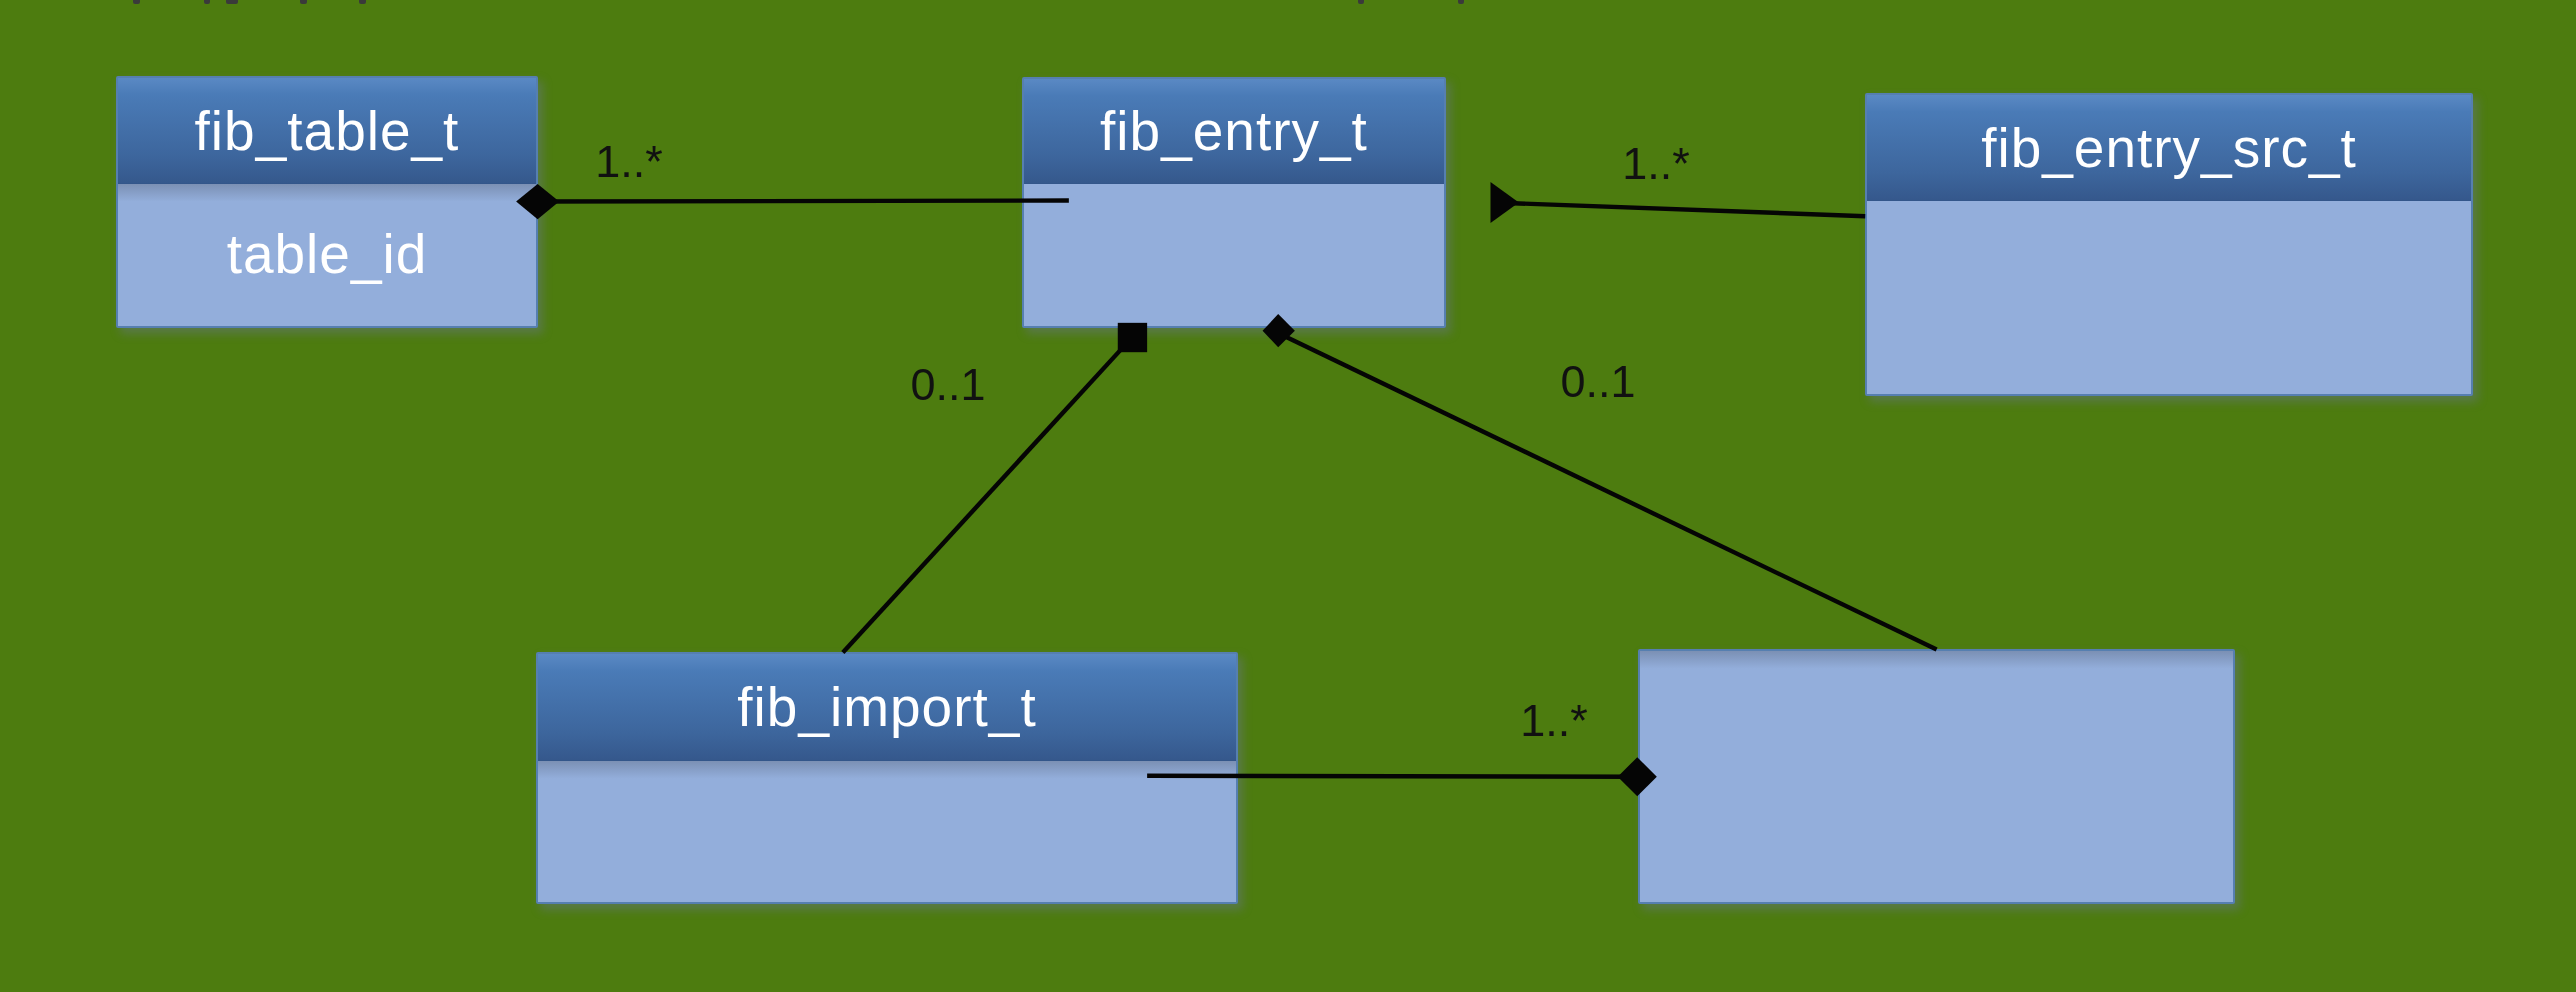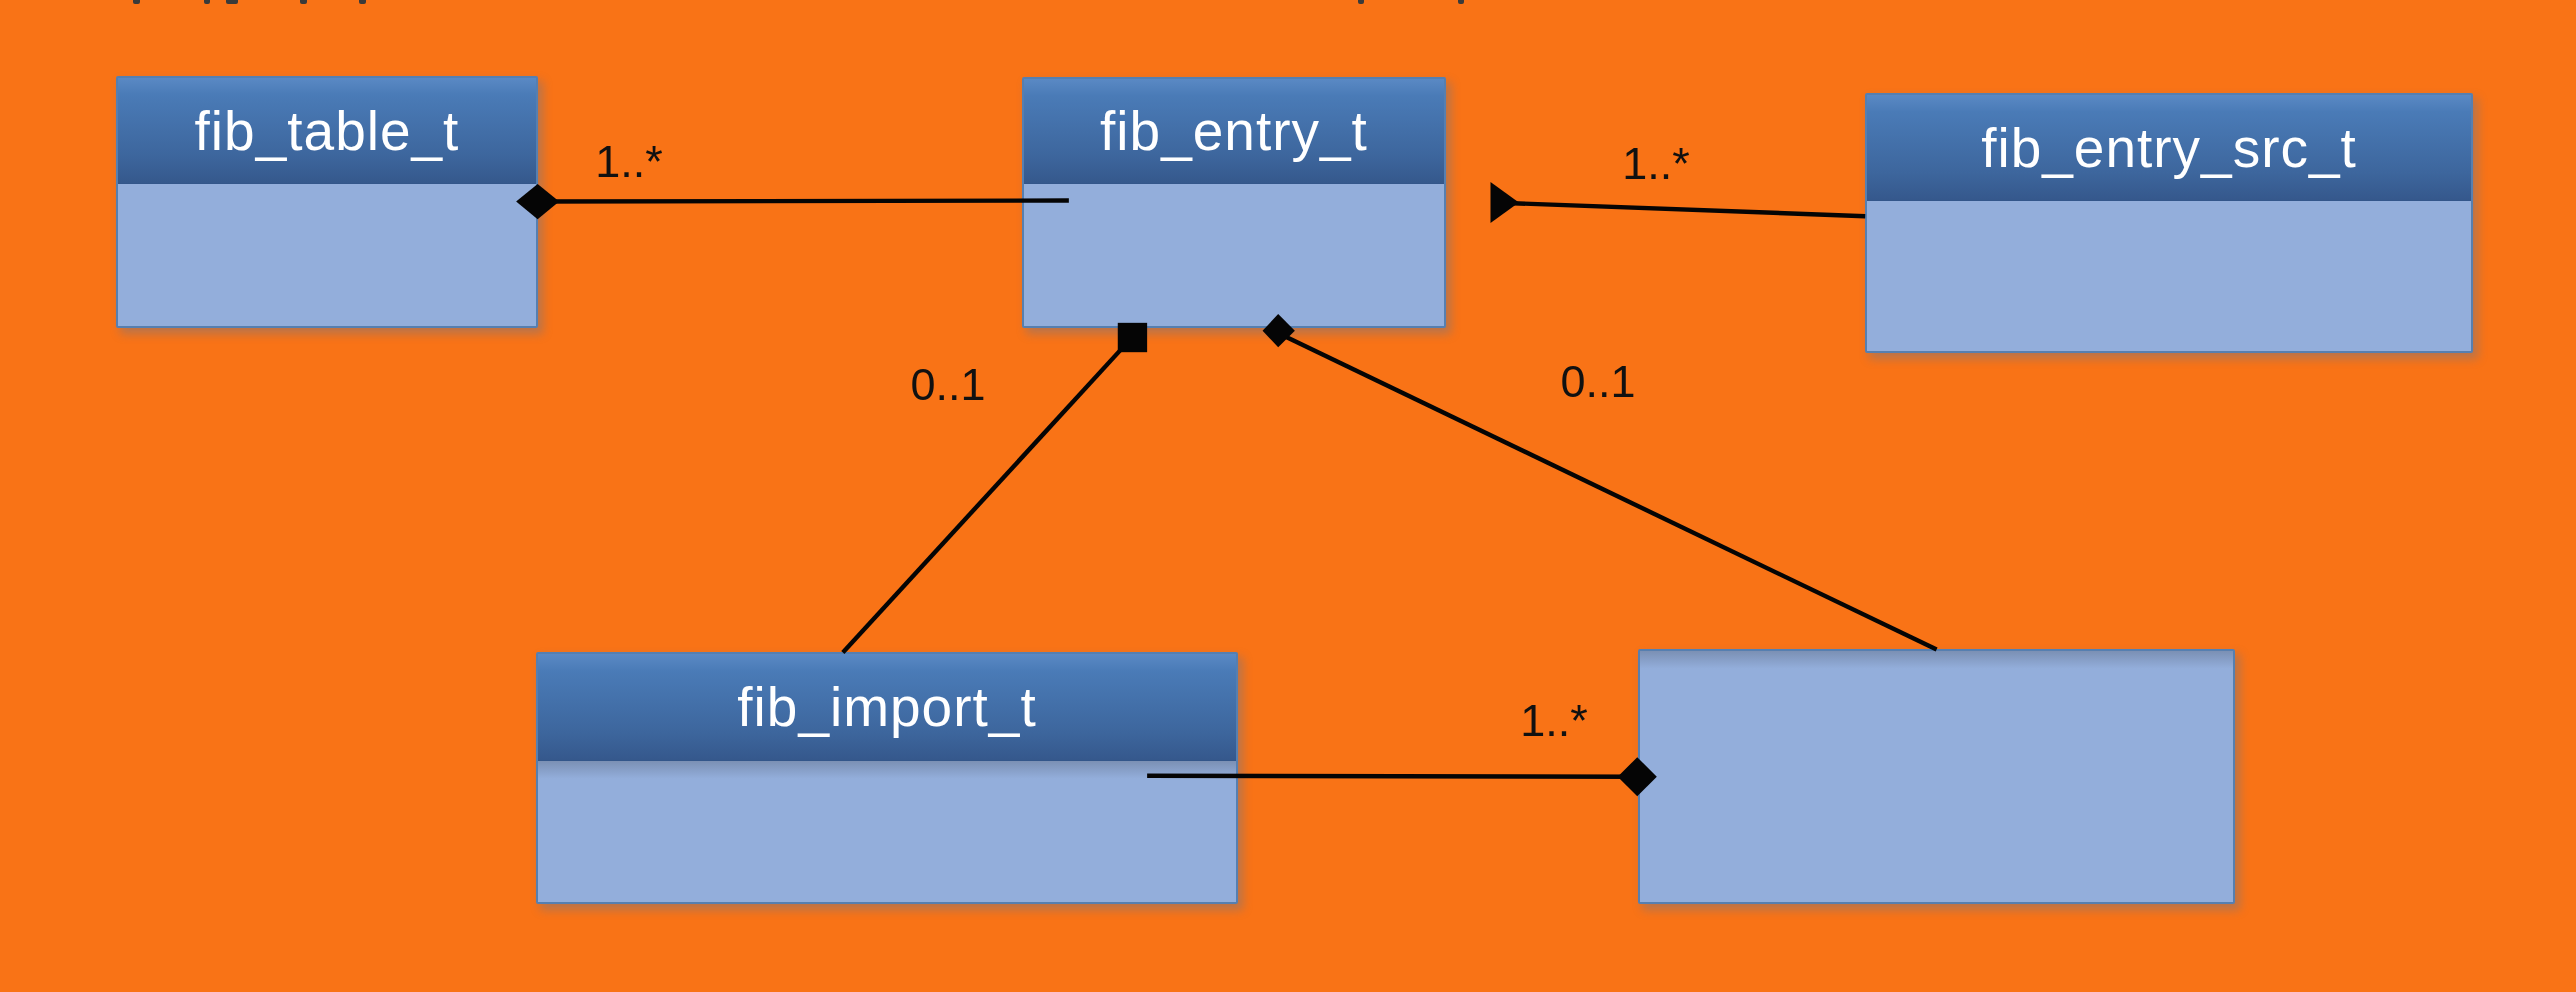--- a/index.html
+++ b/index.html
@@ -1,20 +1,20 @@
 <!DOCTYPE html>
 <html><head>
 <meta charset="utf-8">
 <style>
   html, body { margin: 0; padding: 0; background: #ffffff; }
   .stage {
     position: relative;
     width: 2576px;
     height: 992px;
-    background: #f97316;
+    background: #4d7c0f;
     overflow: hidden;
     font-family: "Liberation Sans", sans-serif;
   }
   
   .node {
     position: absolute;
     box-sizing: border-box;
     border: 2.9px solid #567fb0;
     background: #93aedb;
     box-shadow: 4.9px 5.9px 9.8px rgba(104, 118, 143, 0.45);
@@ -79,29 +79,32 @@
   <div class="frag" style="left:226px;width:11.7px"></div>
   <div class="frag" style="left:300px;width:6.9px"></div>
   <div class="frag" style="left:359px;width:6.9px"></div>
   <div class="frag" style="left:1358px;width:5.9px"></div>
   <div class="frag" style="left:1458px;width:5.9px"></div>
 
   <div class="node" style="left:116px;top:76px;width:422px;height:252px">
     <div class="node-header" style="height:106px">
       <span>fib_table_t</span>
     </div>
+    <div class="node-body" style="height:140px">
+      <span>table_id</span>
+    </div>
   </div>
 
   <div class="node" style="left:1022px;top:77px;width:424px;height:251px">
     <div class="node-header" style="height:105px">
       <span>fib_entry_t</span>
     </div>
   </div>
 
-  <div class="node" style="left:1865px;top:93px;width:608px;height:260px">
+  <div class="node" style="left:1865px;top:93px;width:608px;height:303px">
     <div class="node-header" style="height:106px">
       <span>fib_entry_src_t</span>
     </div>
   </div>
 
   <div class="node" style="left:536px;top:652px;width:702px;height:252px">
     <div class="node-header" style="height:107px">
       <span>fib_import_t</span>
     </div>
     <div class="node-body" style="height:139px">

